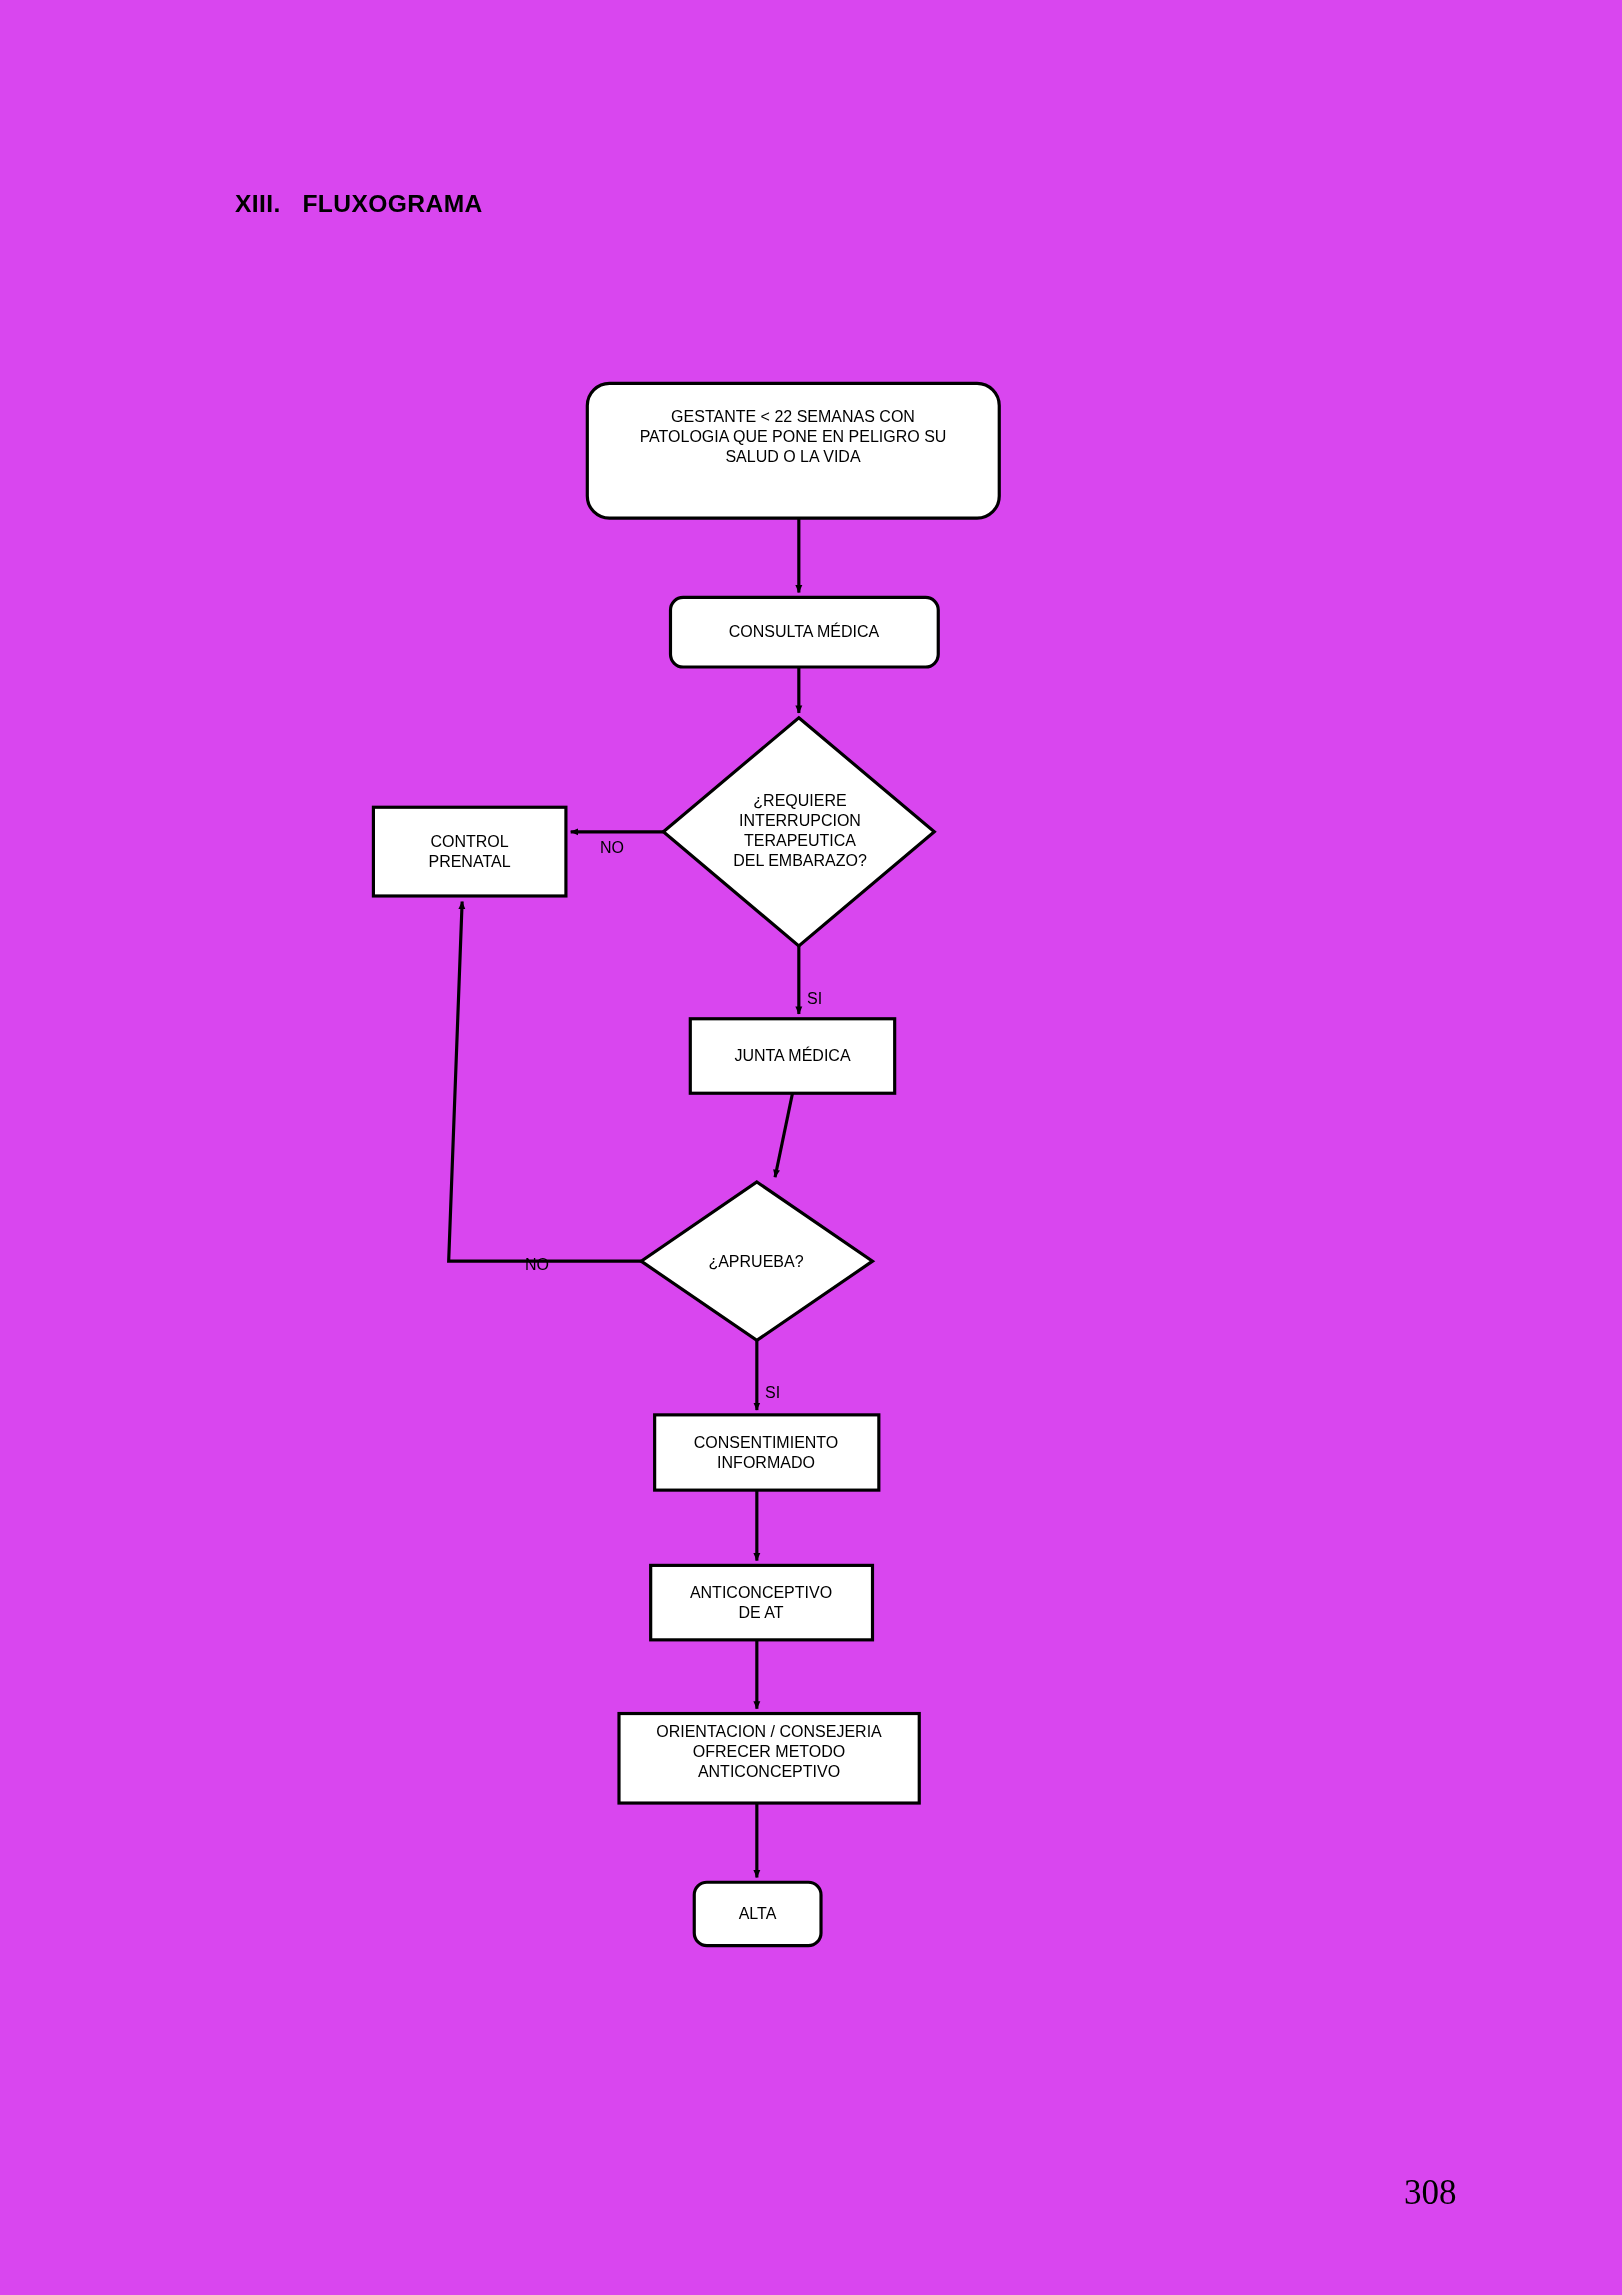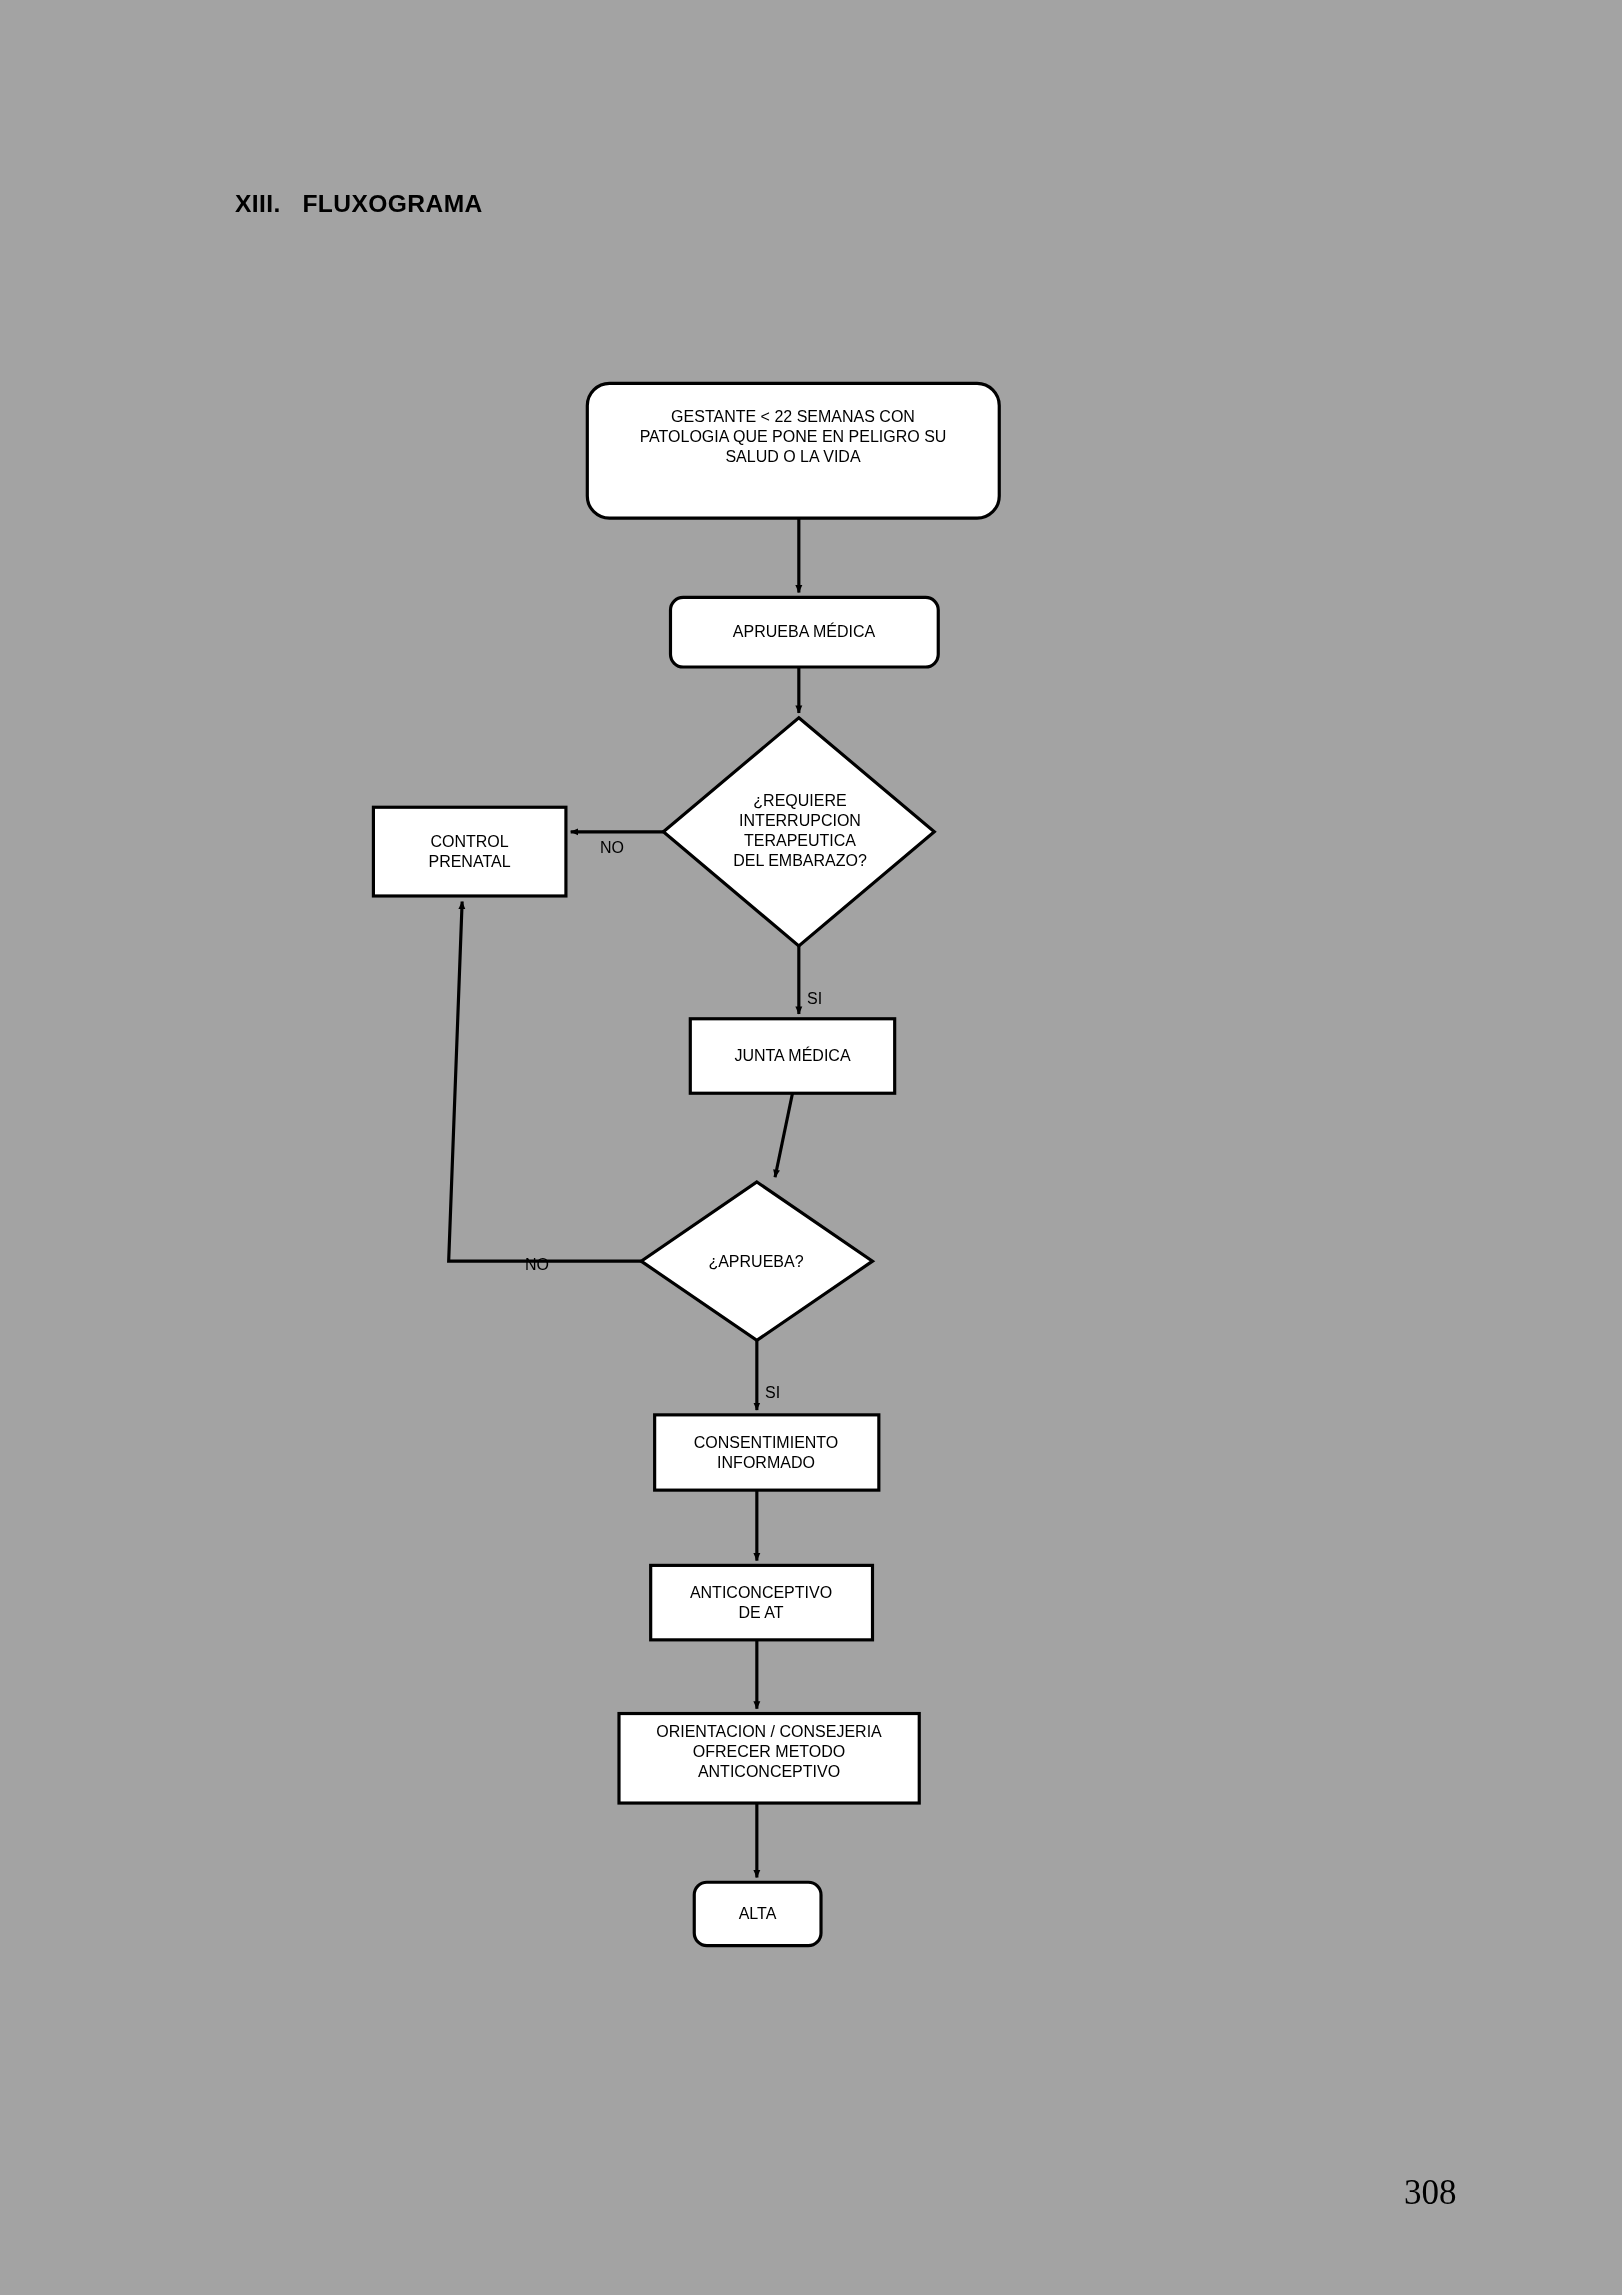--- a/index.html
+++ b/index.html
@@ -13,21 +13,21 @@
     position: relative;
     overflow: hidden;
     font-family: "Liberation Sans", sans-serif;
     color: #000000;
   }
   #page {
     position: absolute;
     left: 0; top: 0;
     width: 1623px;
     height: 2295px;
-    background: #a3a3a3;
+    background: #d946ef;
   }
   #doc-title {
     position: absolute;
     left: 235px;
     top: 190px;
     font-size: 24.6px;
     font-weight: bold;
     letter-spacing: 0.4px;
     white-space: pre;
   }
@@ -117,21 +117,21 @@
 
     <line x1="955" y1="2070" x2="955" y2="2157" stroke="#000000" stroke-width="4" marker-end="url(#arrowhead)"></line>
 
     <line x1="955" y1="2276" x2="955" y2="2370" stroke="#000000" stroke-width="4" marker-end="url(#arrowhead)"></line>
   </svg>
 
   <div class="node-text" style="left:602px; top:407px; width:382px;">GESTANTE &lt; 22 SEMANAS CON
 PATOLOGIA QUE PONE EN PELIGRO SU
 SALUD O LA VIDA</div>
 
-  <div class="node-text" style="left:678px; top:622px; width:252px;">APRUEBA MÉDICA</div>
+  <div class="node-text" style="left:678px; top:622px; width:252px;">CONSULTA MÉDICA</div>
 
   <div class="node-text" style="left:696px; top:791px; width:208px;">¿REQUIERE
 INTERRUPCION
 TERAPEUTICA
 DEL EMBARAZO?</div>
 
   <div class="node-text" style="left:381px; top:832px; width:177px;">CONTROL
 PRENATAL</div>
 
   <div class="node-text" style="left:698px; top:1046px; width:189px;">JUNTA MÉDICA</div>

